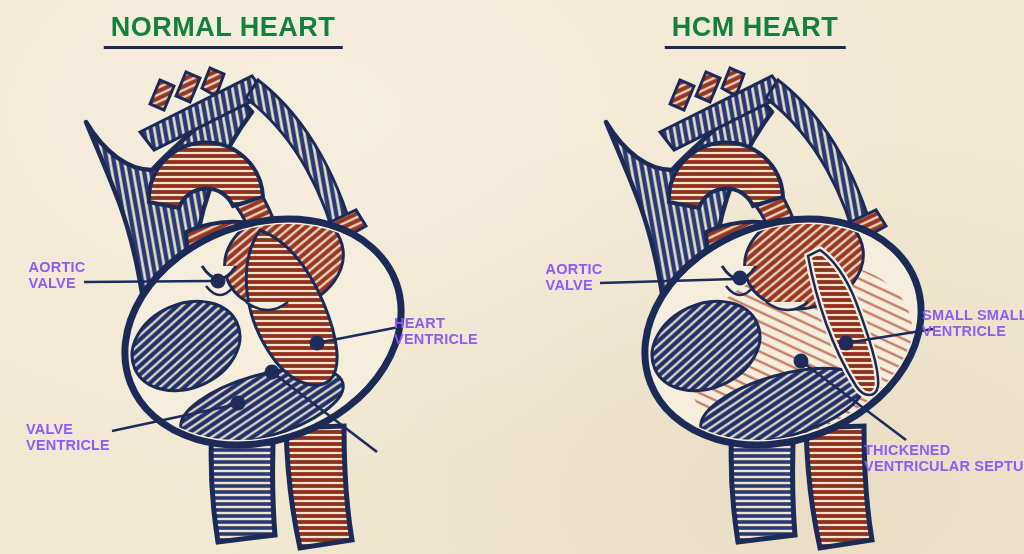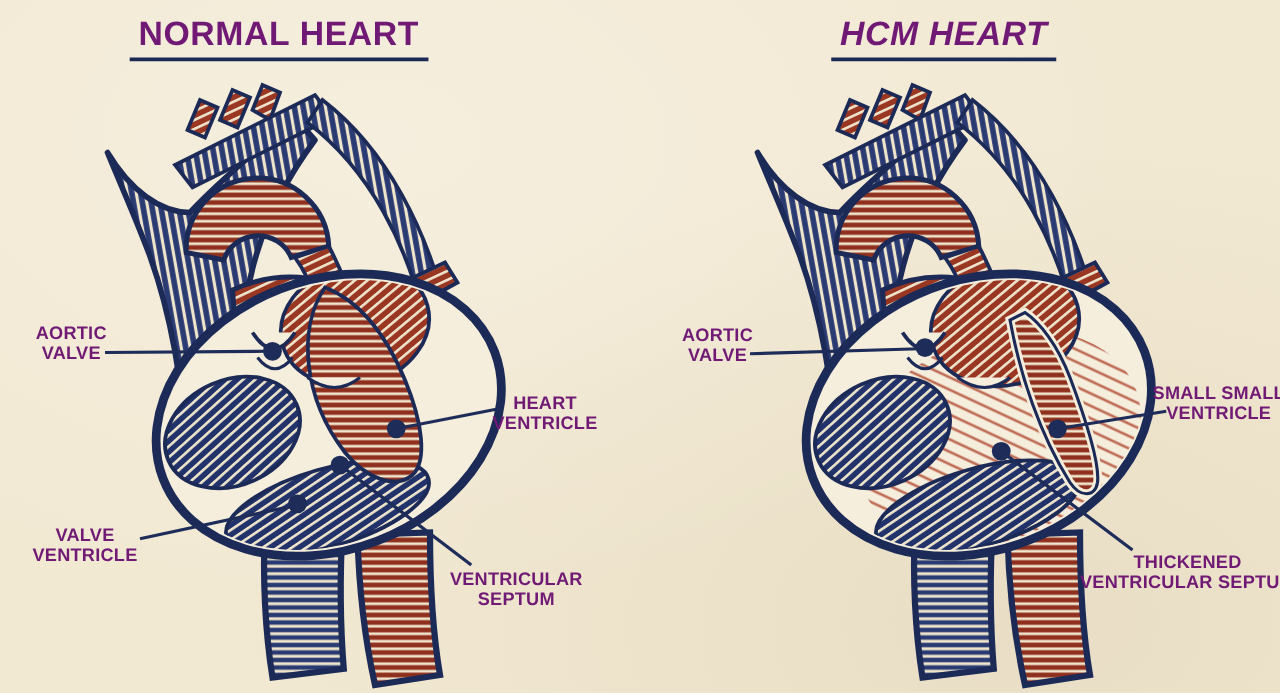--- a/index.html
+++ b/index.html
@@ -6,26 +6,26 @@
   body{
     width:1024px;height:554px;overflow:hidden;position:relative;
     background:#f2e9d3;
     background-image:radial-gradient(ellipse at 30% 20%, rgba(255,255,255,.25), rgba(0,0,0,0) 60%),
                      radial-gradient(ellipse at 80% 90%, rgba(190,170,130,.18), rgba(0,0,0,0) 55%);
     font-family:"Liberation Sans", sans-serif;
   }
   .stage{position:absolute;inset:0;}
   .title{
     position:absolute;transform:translateX(-50%);
-    color:#701a75;font-weight:700;font-size:27px;letter-spacing:.5px;
+    color:#15803d;font-weight:700;font-size:27px;letter-spacing:.5px;
     border-bottom:3.5px solid #1b2a55;padding:0 7px 3px 7px;white-space:nowrap;
   }
   .label{
-    position:absolute;transform:translateX(-50%);text-align:center;
-    color:#701a75;font-weight:700;font-size:14.5px;line-height:1.13;
+    position:absolute;transform:translateX(-50%);text-align:left;
+    color:#8b5cf6;font-weight:700;font-size:14.5px;line-height:1.13;
     letter-spacing:.2px;white-space:nowrap;
   }
   .label span{display:block;}
   svg{position:absolute;left:0;top:0;}
 </style>
 </head>
 <body>
 
 <div class="stage">
 
@@ -133,37 +133,33 @@
       <circle cx="317" cy="343" r="7.5"></circle>
       <circle cx="238" cy="403" r="7.5"></circle>
       <circle cx="272" cy="372" r="7.5"></circle>
       <circle cx="740" cy="278" r="7.5"></circle>
       <circle cx="846" cy="343" r="7.5"></circle>
       <circle cx="801" cy="361" r="7.5"></circle>
     </g>
   </svg>
 
   <div class="title" style="left:223px;top:12px;">NORMAL HEART</div>
-  <div class="title" style="left:755px;top:12px;font-style:italic;">HCM HEART</div>
+  <div class="title" style="left:755px;top:12px;">HCM HEART</div>
 
   <div class="label" style="left:57px;top:259px;">
     <span>AORTIC</span>
     <span>VALVE</span>
   </div>
   <div class="label" style="left:436px;top:315px;">
     <span>HEART</span>
     <span>VENTRICLE</span>
   </div>
   <div class="label" style="left:68px;top:421px;">
     <span>VALVE</span>
     <span>VENTRICLE</span>
-  </div>
-  <div class="label" style="left:413px;top:456px;">
-    <span>VENTRICULAR</span>
-    <span>SEPTUM</span>
   </div>
 
   <div class="label" style="left:574px;top:261px;">
     <span>AORTIC</span>
     <span>VALVE</span>
   </div>
   <div class="label" style="left:975px;top:307px;">
     <span>SMALL SMALL</span>
     <span>VENTRICLE</span>
   </div>

